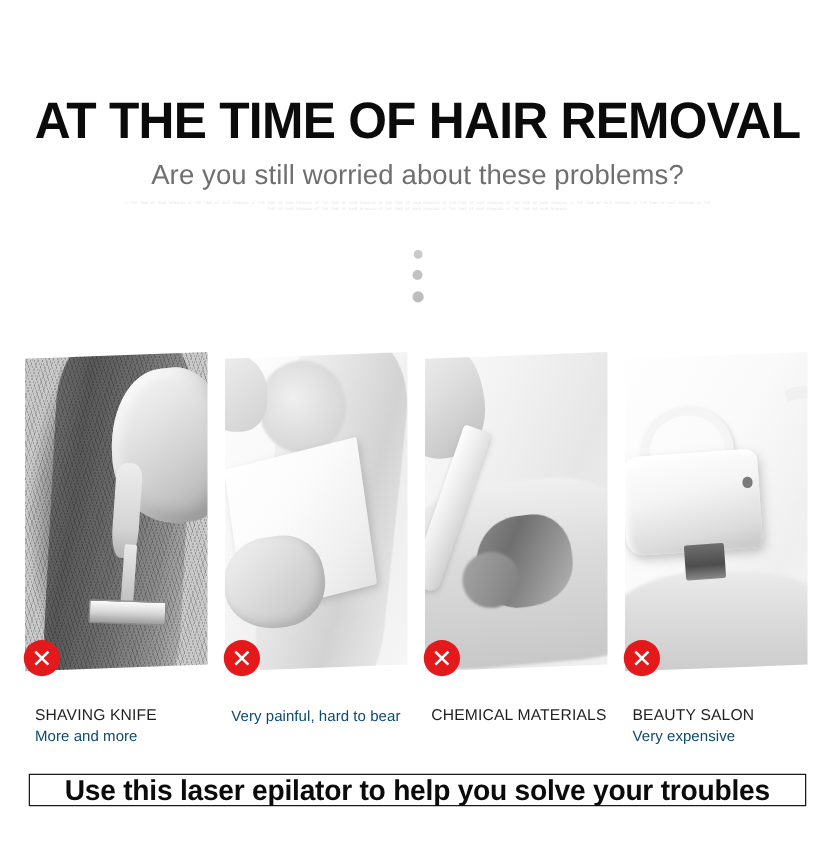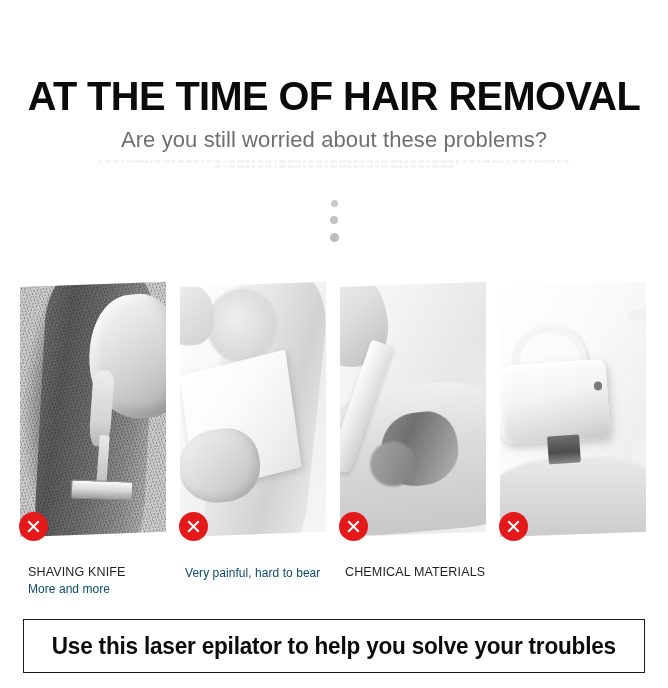--- a/index.html
+++ b/index.html
@@ -377,21 +377,21 @@
   .caption.c2 { padding-left: 11px; }
   .caption.c3 { padding-left: 11px; }
   .caption.c4 { padding-left: 12px; }
 
   
   .banner {
     position: absolute;
     left: 23px;
     top: 619px;
     width: 622px;
-    height: 54px;
+    height: 26px;
     border: 1.3px solid #1a1a1a;
     box-sizing: border-box;
     display: flex;
     align-items: center;
     justify-content: center;
     background: #ffffff;
   }
   .banner-text {
     font-family: "Liberation Sans", sans-serif;
     font-weight: 700;
@@ -499,17 +499,21 @@
   <div class="caption c1">
     <div class="cap-title">SHAVING KNIFE</div>
     <div class="cap-sub">More and more</div>
   </div>
   <div class="caption c2">
     <div class="cap-sub">Very painful, hard to bear</div>
   </div>
   <div class="caption c3">
     <div class="cap-title">CHEMICAL MATERIALS</div>
   </div>
+  <div class="caption c4">
+    <div class="cap-title">BEAUTY SALON</div>
+    <div class="cap-sub">Very expensive</div>
+  </div>
 </div>
 
 <div class="banner">
   <span class="banner-text">Use this laser epilator to help you solve your troubles</span>
 </div>
 
 </body></html>

